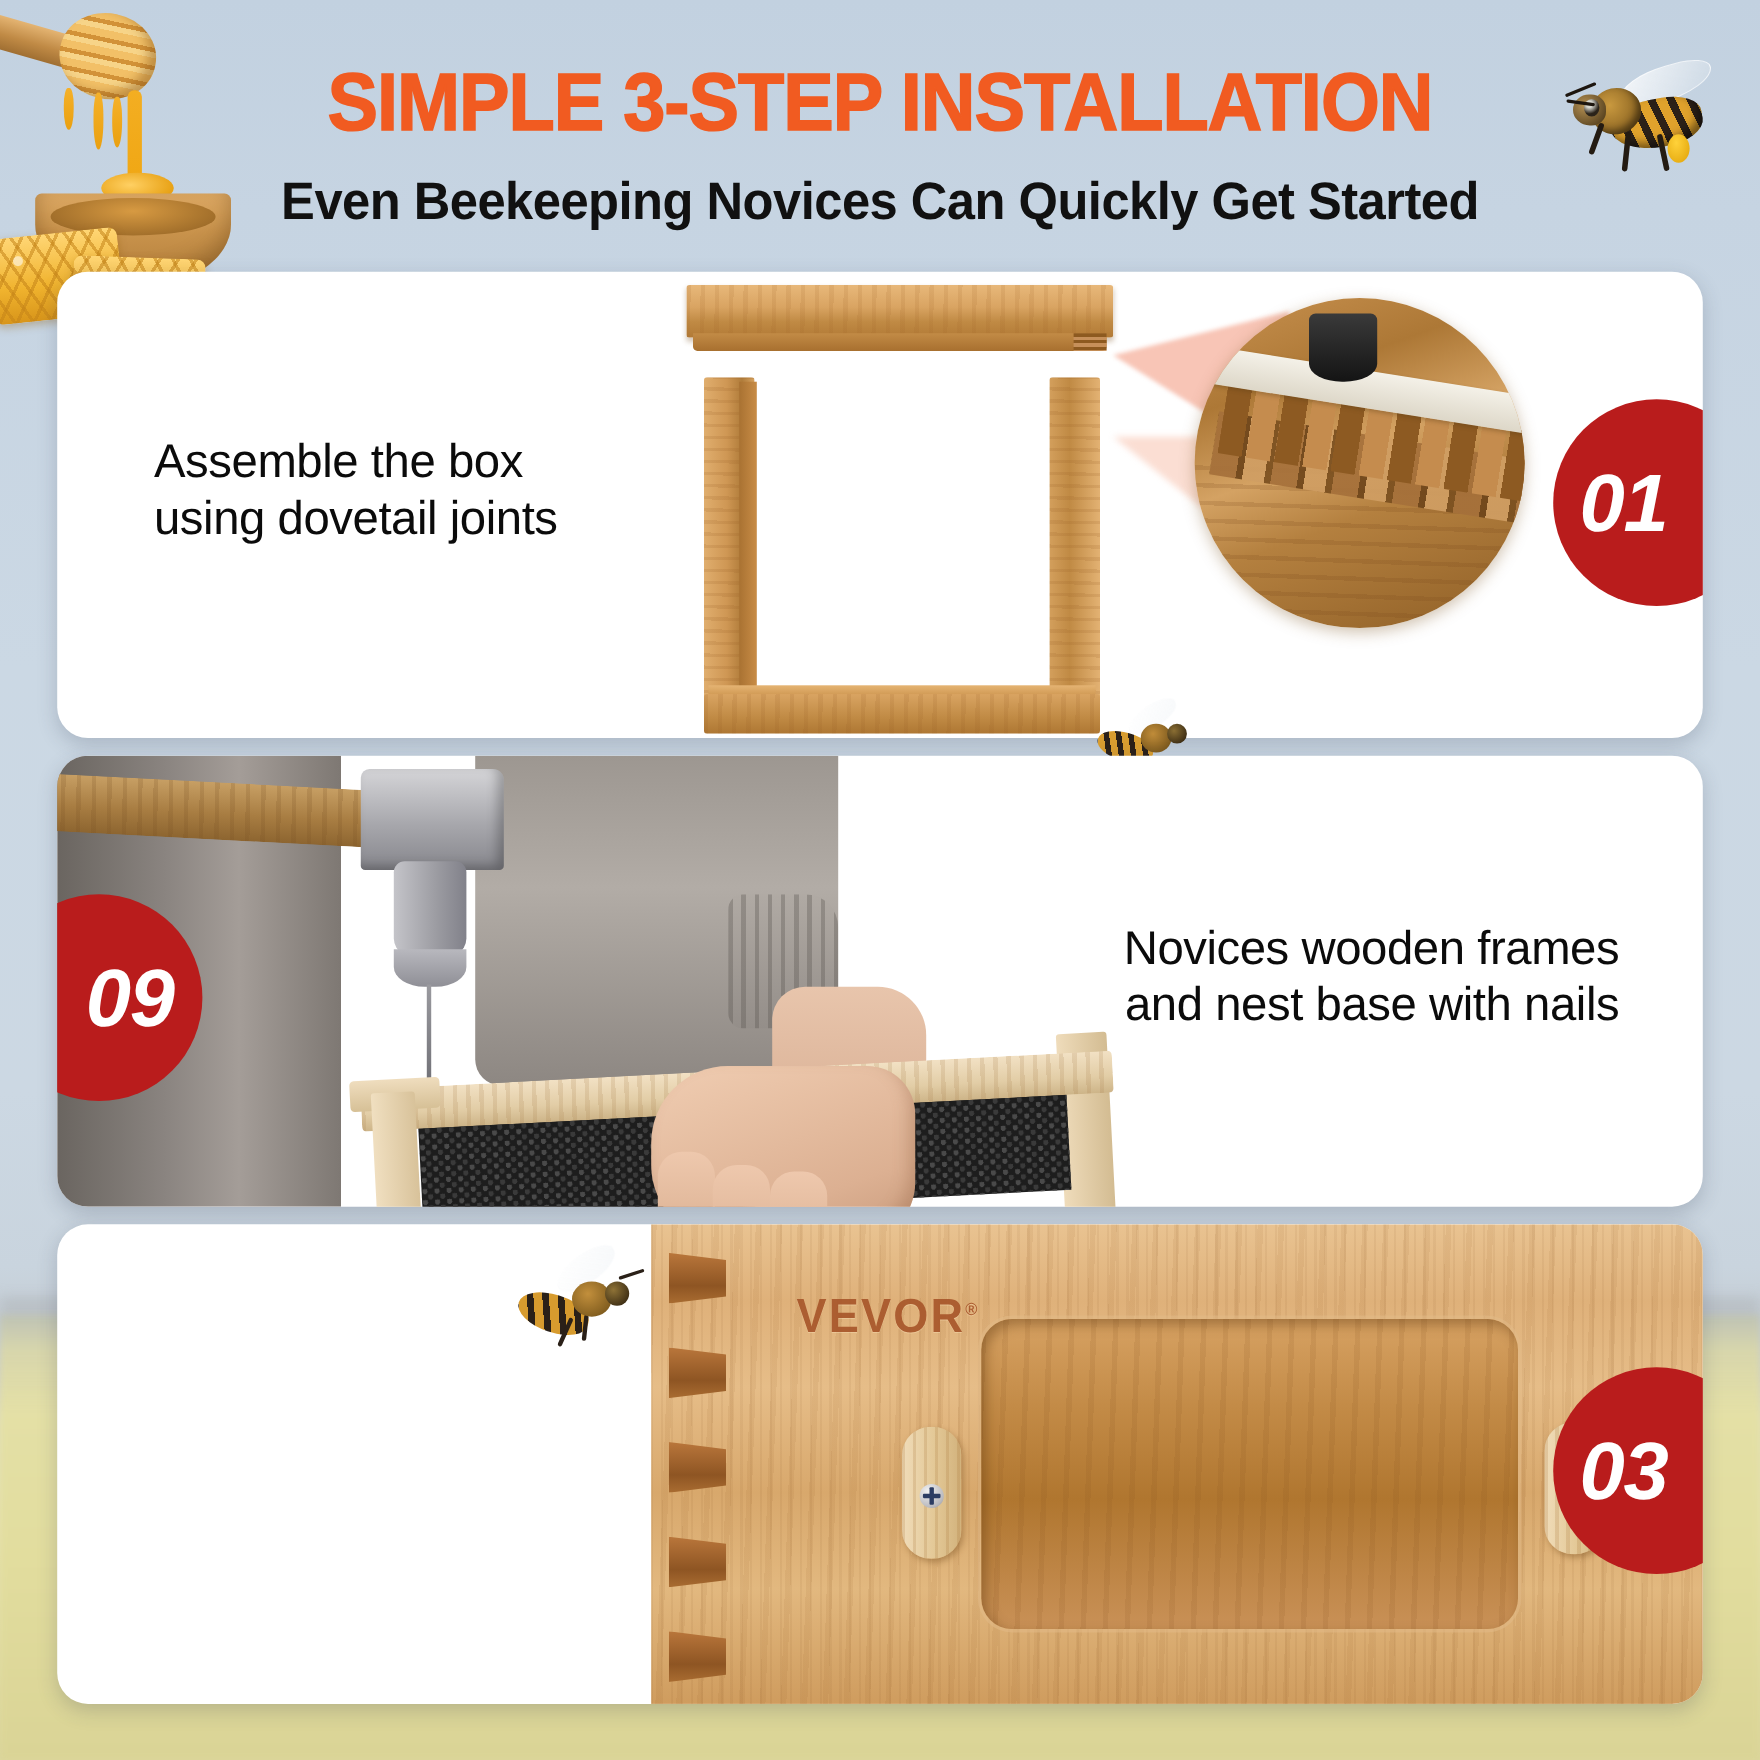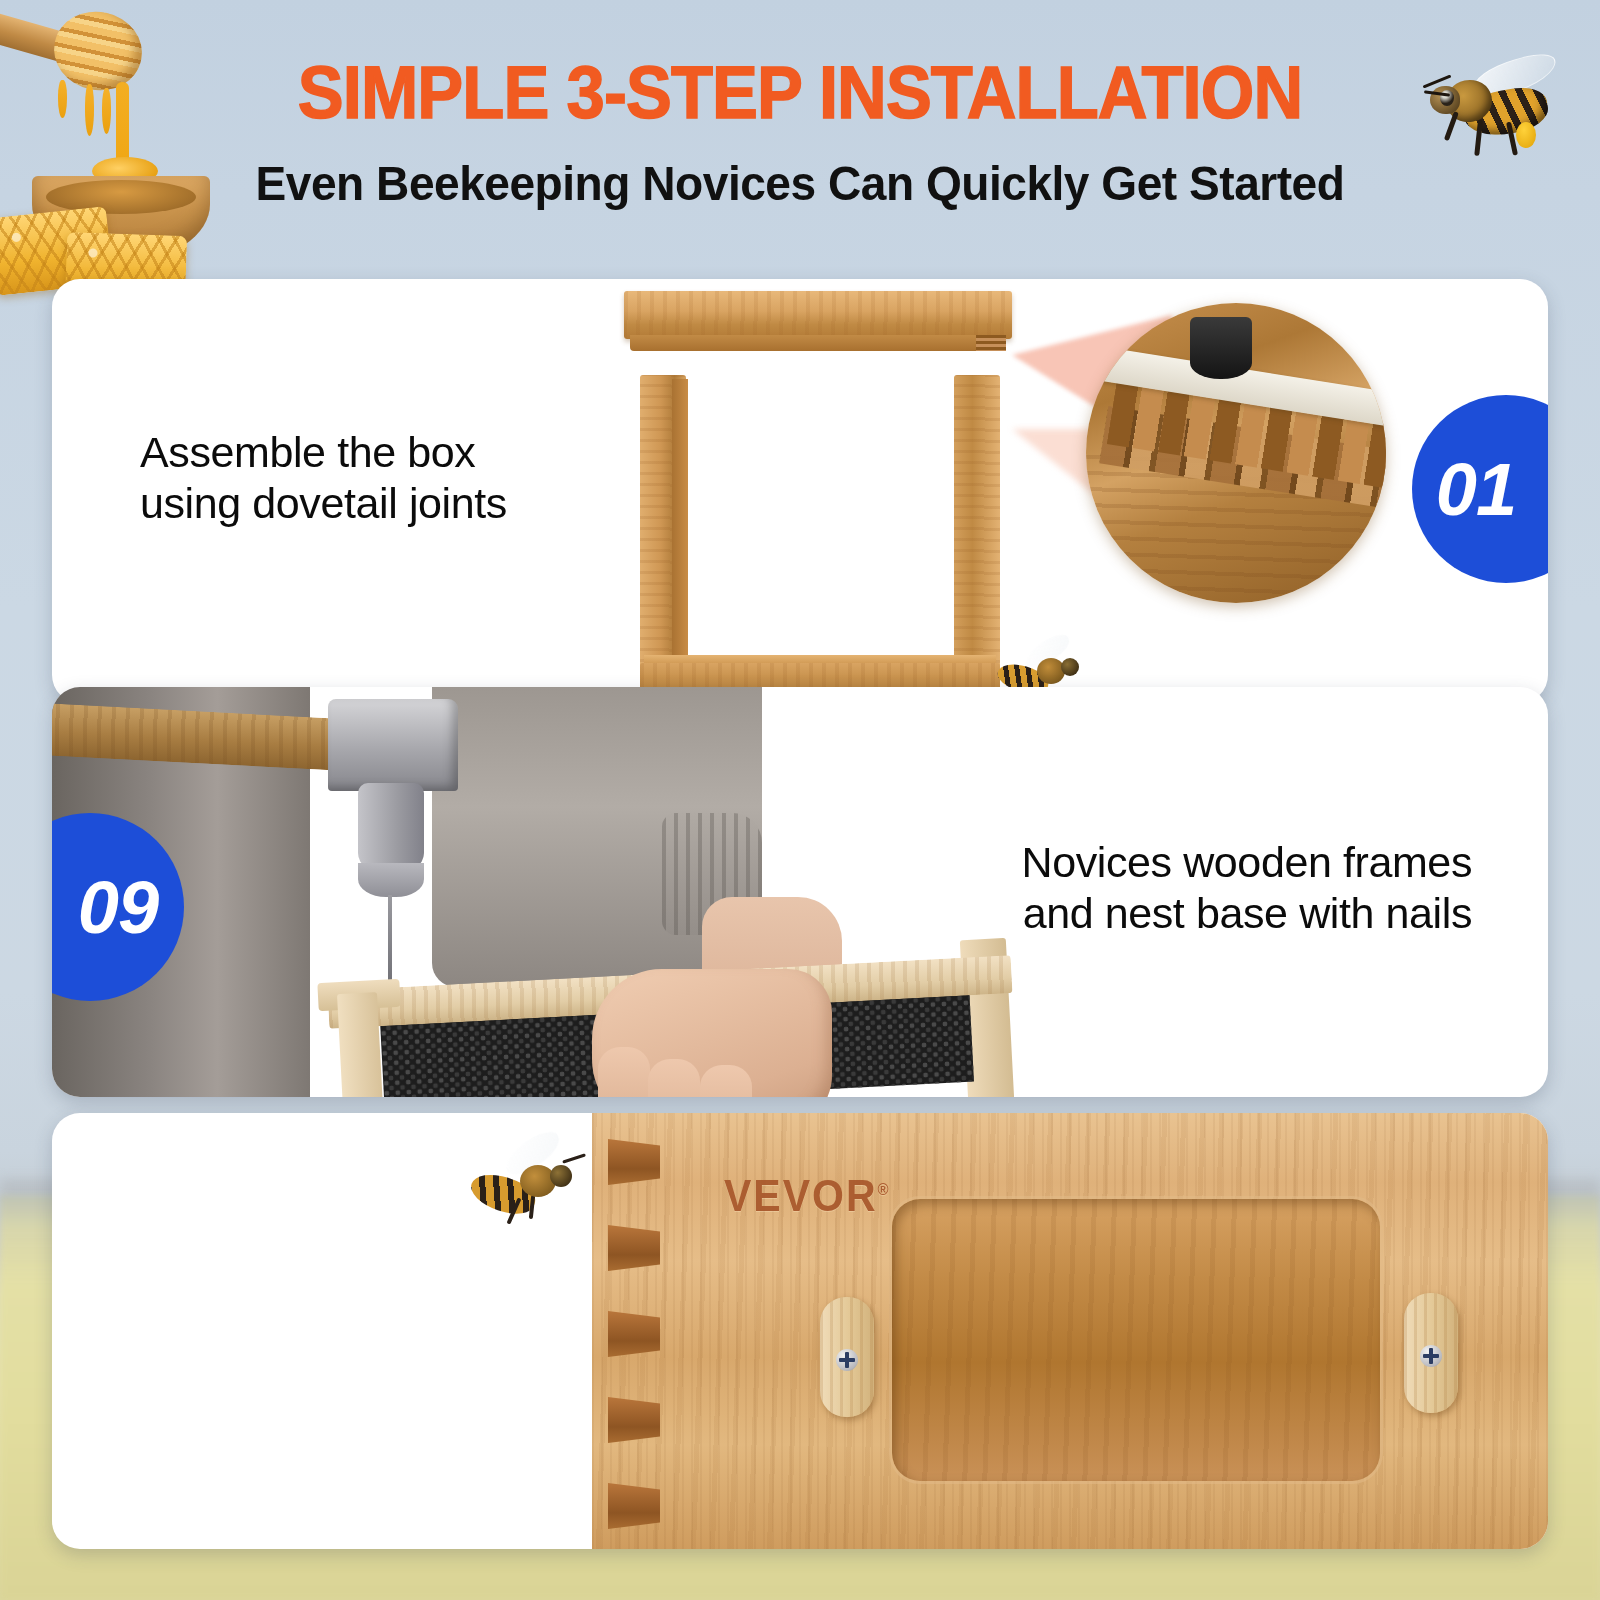--- a/index.html
+++ b/index.html
@@ -178,37 +178,37 @@
     position:absolute; left:-4px; top:34px; width:26px; height:3px;
     background:#1d160f; border-radius:2px; transform:rotate(8deg);
   }
 
   
   .panel{
     position:absolute; left:52px; width:1496px;
     background:#fff; border-radius:28px; overflow:hidden;
     box-shadow:0 6px 18px rgba(50,60,80,.22);
   }
-  #panel-1{ top:247px; height:424px;margin-top:32px; }
+  #panel-1{ top:247px; height:424px; }
   #panel-2{ top:687px; height:410px; }
   #panel-3{ top:1113px; height:436px; }
 
   .step-text{
     position:absolute;
     font-size:43px; line-height:1.18; color:#0b0b0b;
     letter-spacing:-0.4px;
     white-space:pre-line;
   }
   #text-1{ left:88px; top:148px; }
   #text-2{ right:76px; top:150px; text-align:right; }
   #text-3{ left:52px; top:168px; }
 
   .badge{
     position:absolute; width:188px; height:188px; border-radius:50%;
-    background:#1d4ed8;
+    background:#b91c1c;
     display:flex; align-items:center; justify-content:center;
     color:#fff; font-size:74px; font-weight:bold; font-style:italic;
     letter-spacing:-1px;
   }
   .badge span{ display:block; transform:translateX(14px); }
   #badge-1{ right:-52px; top:116px; }
   #badge-1 span{ transform:translateX(-30px); }
   #badge-2{ left:-56px; top:126px; }
   #badge-2 span{ transform:translateX(28px); }
   #badge-3{ right:-52px; top:130px; }
@@ -669,13 +669,16 @@
       <div class="p3b-abdomen"></div>
       <div class="p3b-leg p3l1"></div>
       <div class="p3b-leg p3l2"></div>
       <div class="p3b-thorax"></div>
       <div class="p3b-head"></div>
       <div class="p3b-ant"></div>
     </div>
   </div>
 
 
+  <div class="badge" id="badge-3">
+    <span>03</span>
+  </div>
 </div>
 
 </body></html>

